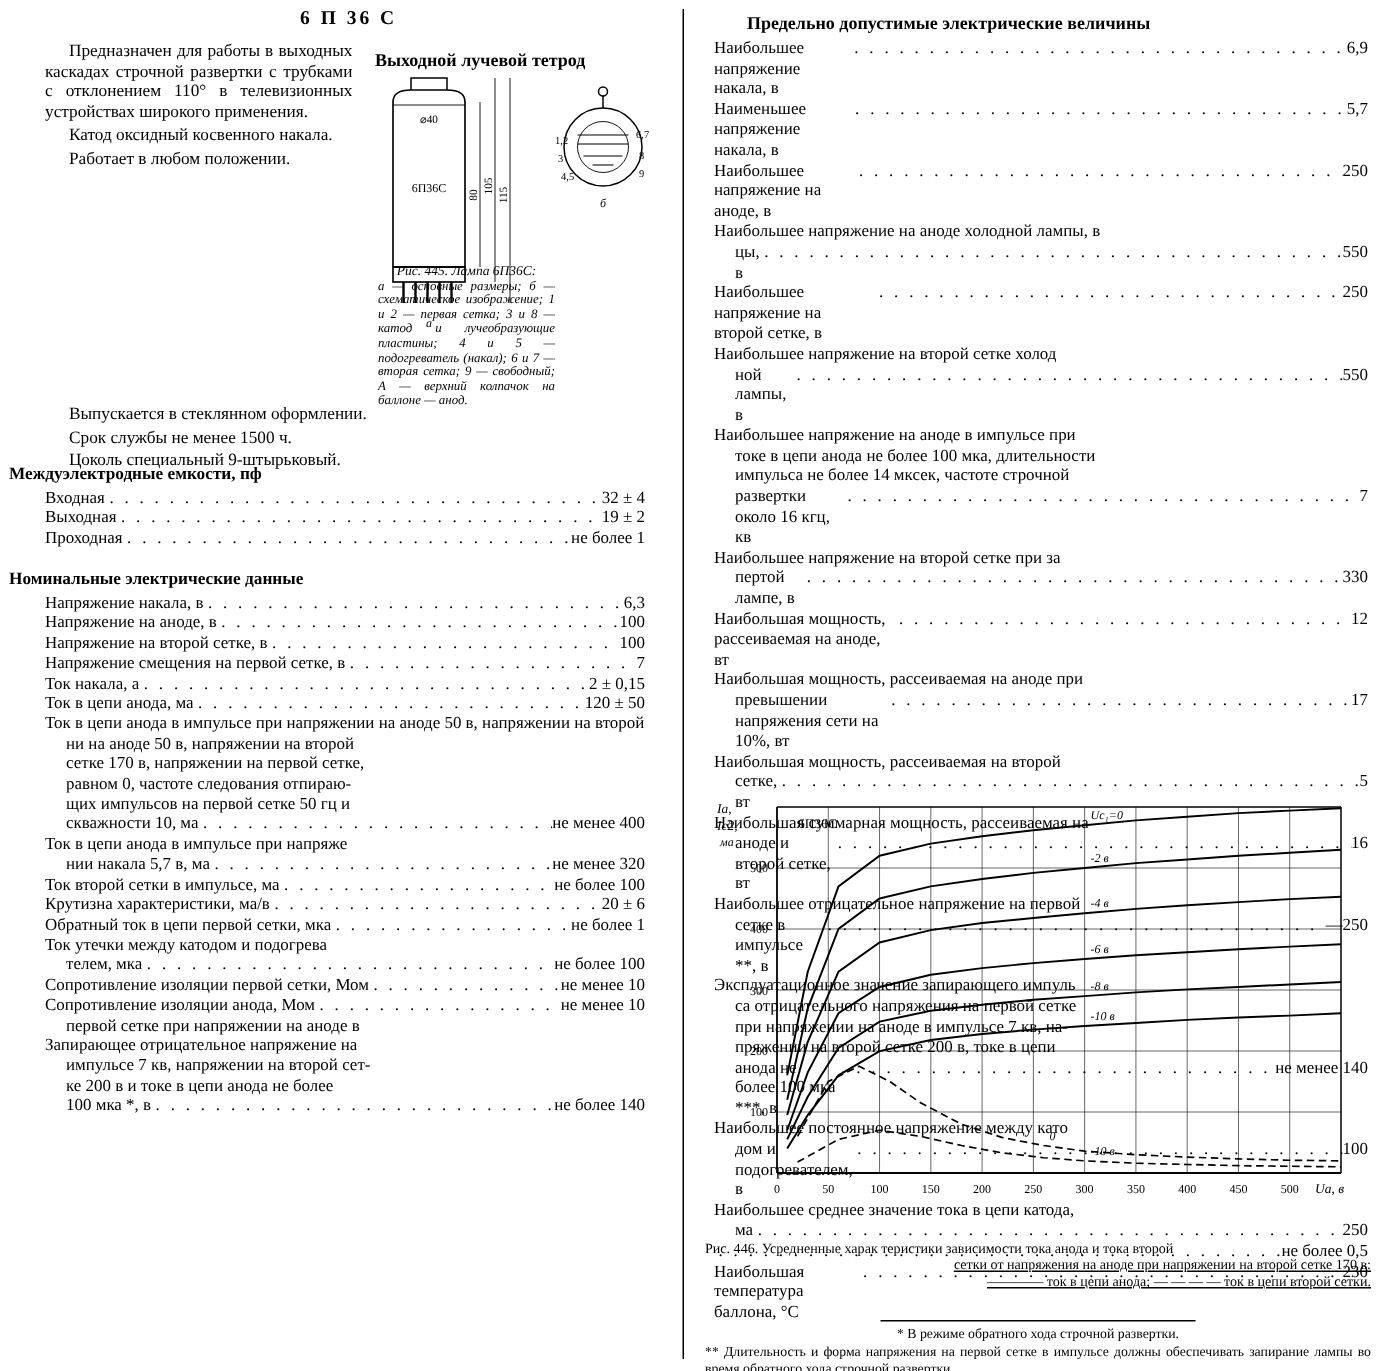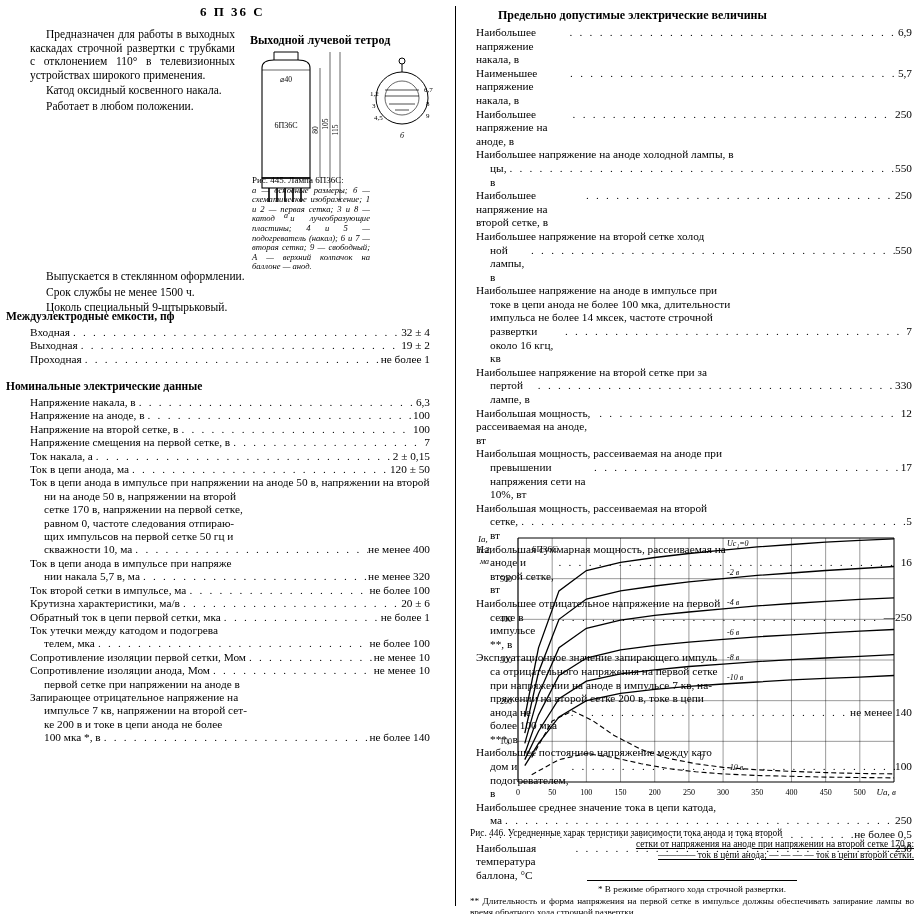--- a/index.html
+++ b/index.html
@@ -8,21 +8,21 @@
   .col-left{position:absolute;left:0;top:0;width:452px;height:914px;}
   .col-right{position:absolute;left:460px;top:0;width:460px;height:914px;}
   .vdiv{position:absolute;left:455px;top:6px;width:1px;height:900px;background:#000;}
   .title-code{position:absolute;left:200px;top:4px;font-size:13px;font-weight:bold;letter-spacing:2px;}
   .title-sub{position:absolute;left:250px;top:33px;font-size:12px;font-weight:bold;text-align:center;}
   .r-title{position:absolute;left:6px;top:8px;font-size:12px;font-weight:bold;margin-left:32px;}
   p.t{font-size:11.5px;line-height:13.6px;margin:0;text-align:justify;}
   .intro{position:absolute;left:30px;top:28px;width:205px;}
   .intro p{text-indent:16px;margin-bottom:2px;}
   .capt{position:absolute;left:252px;top:176px;width:118px;font-size:8.6px;line-height:9.6px;text-align:justify;}
-  .capt .c1{font-size:9px;}
+  .capt .c1{text-align:center;font-size:9px;font-style:italic;}
   .afterfig{position:absolute;left:30px;top:270px;width:280px;}
   .afterfig p{text-indent:16px;margin-bottom:2px;}
   h3.sec{font-size:11.5px;font-weight:bold;margin:0;}
   .sec1{position:absolute;left:6px;top:310px;}
   .sec2{position:absolute;left:6px;top:380px;}
   .tbl{position:absolute;width:446px;}
   .row{display:flex;font-size:11.3px;line-height:13.4px;}
   .row .lbl{flex:0 0 auto;}
   .row .dots{flex:1 1 auto;overflow:hidden;white-space:nowrap;letter-spacing:2.2px;padding:0 3px;}
   .row .val{flex:0 0 auto;text-align:right;white-space:nowrap;}

